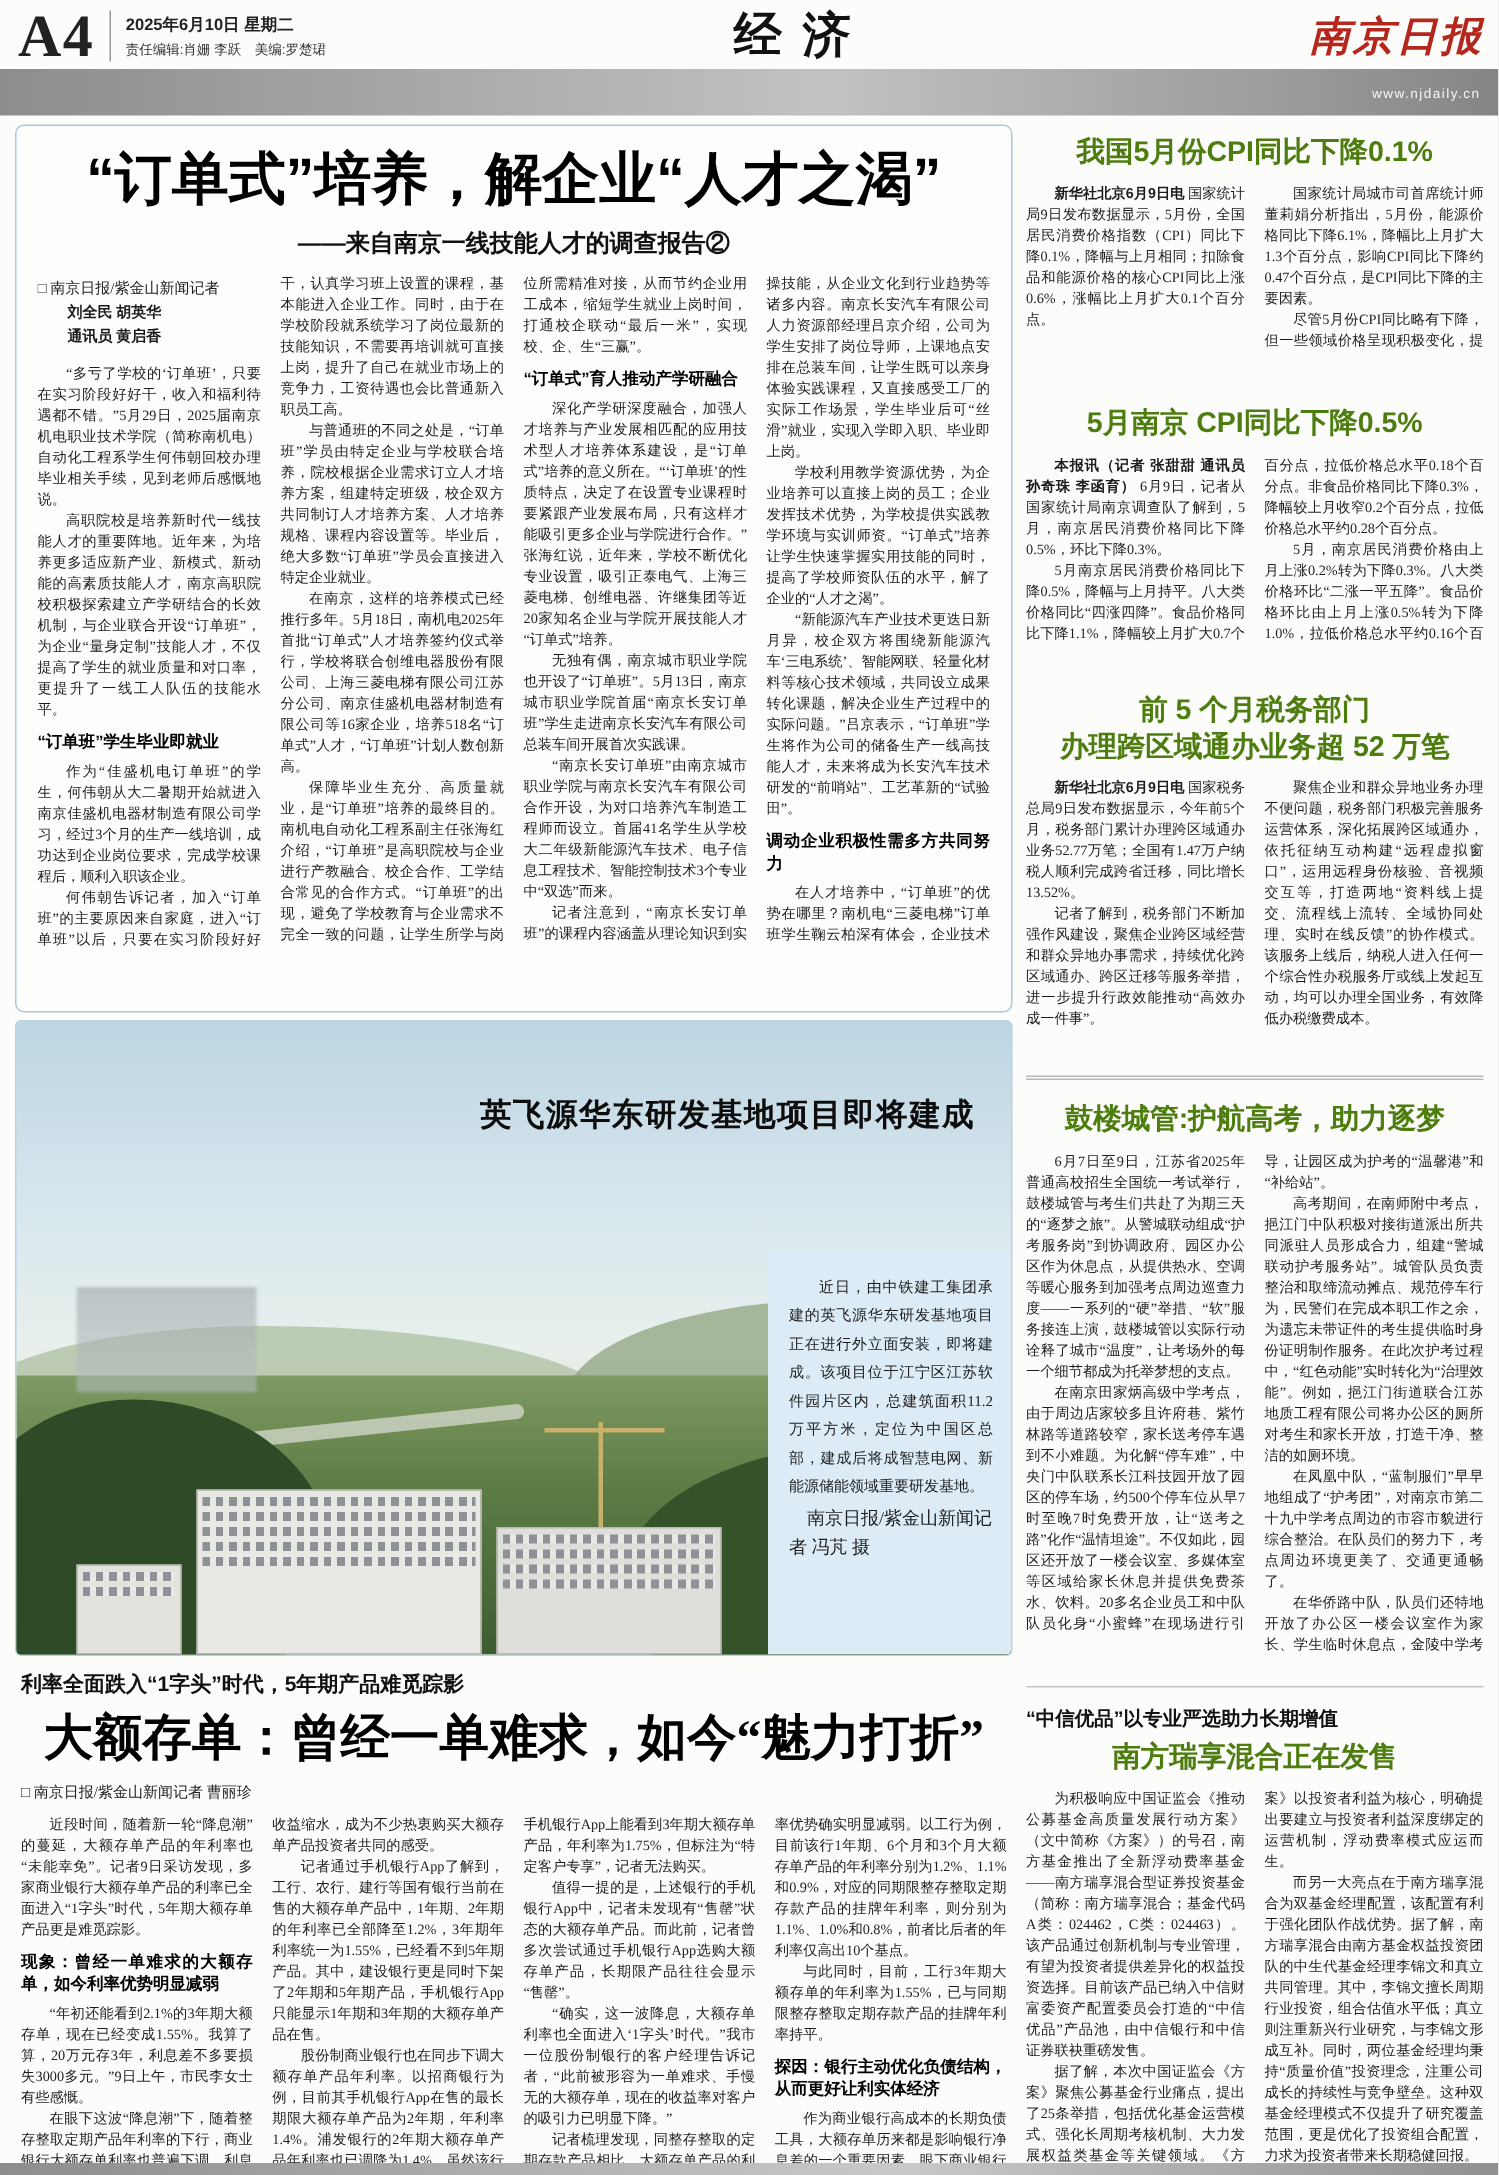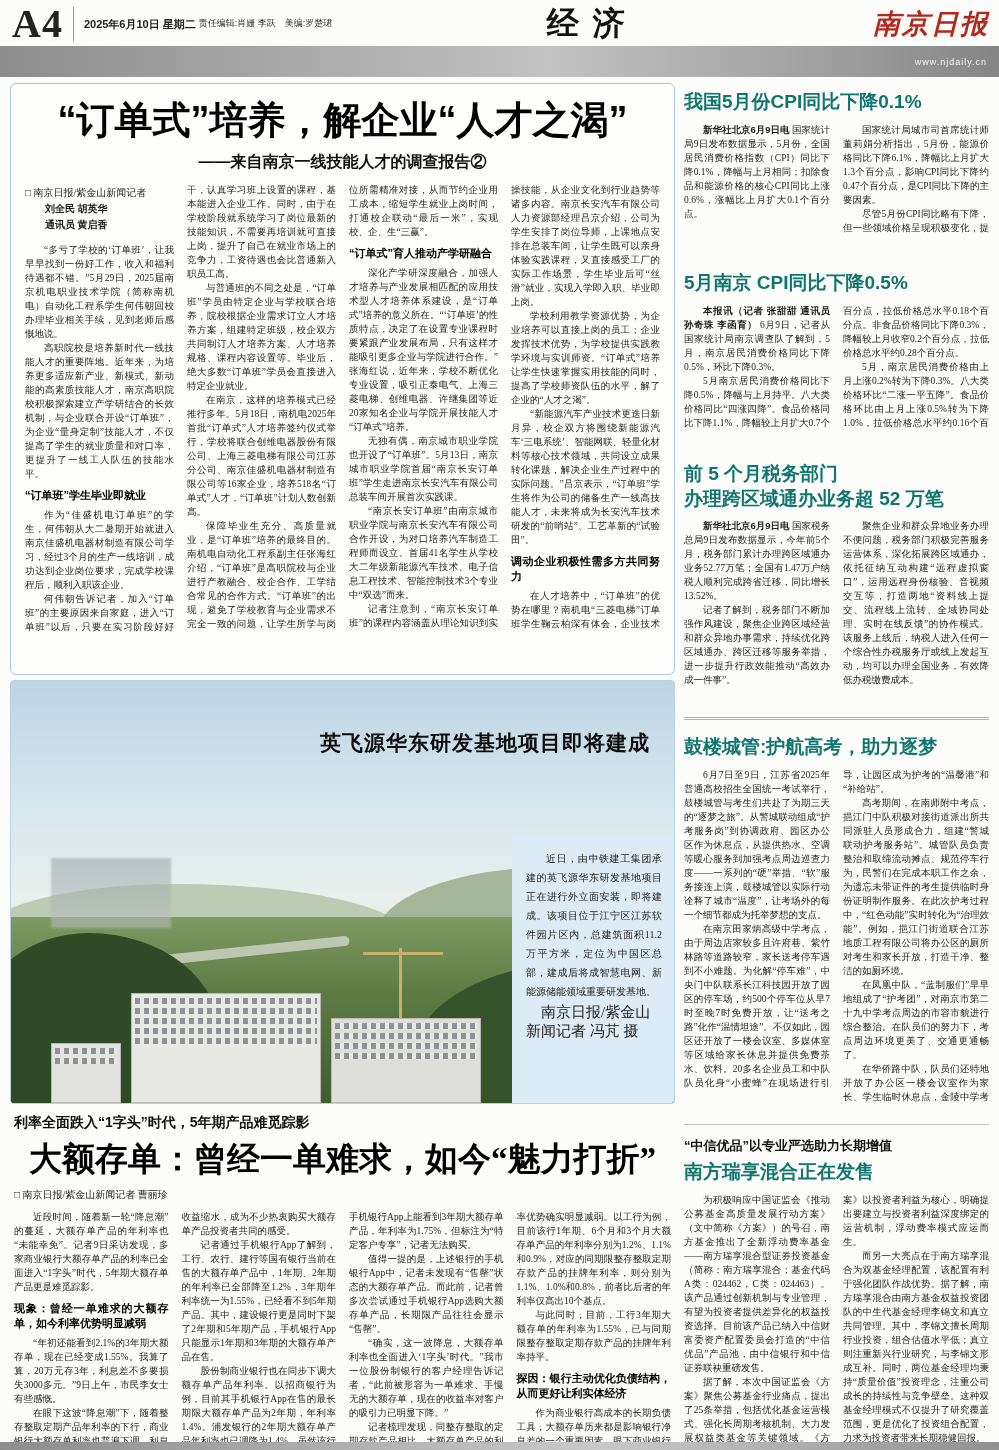--- a/index.html
+++ b/index.html
@@ -17,21 +17,21 @@
   .masthead {
     display: flex; align-items: center;
     height: 46px; padding: 2px 10px 0 12px;
   }
   .page-label {
     font-family: "Liberation Serif", serif;
     font-size: 40px; font-weight: bold; line-height: 42px;
     letter-spacing: 1px; color:#222;
   }
   .head-rule { width: 1px; height: 34px; background:#999; margin: 0 10px; }
-  .head-meta { display:flex; flex-direction:row; justify-content:center; gap:3px; }
+  .head-meta { display:flex; flex-direction:column; justify-content:center; gap:3px; }
   .head-date { font-family:"Liberation Sans",sans-serif; font-size:11px; font-weight:bold; color:#222; }
   .head-editors { font-family:"Liberation Sans",sans-serif; font-size:9px; color:#333; }
   .section-title {
     flex:1; text-align:center;
     font-family:"Liberation Sans","DejaVu Sans",sans-serif;
     font-size:32px; font-weight:bold; letter-spacing:14px; text-indent:14px; color:#111;
   }
   .brand {
     width: 150px; text-align:right;
     font-family:"Liberation Serif",serif;
@@ -113,41 +113,41 @@
   .photo-title {
     position:absolute; top:48px; right:24px;
     font-family:"Liberation Sans","DejaVu Sans",sans-serif;
     font-size:21px; font-weight:bold; color:#0d0d0d; letter-spacing:1px;
   }
   .caption-box {
     position:absolute; right:0; bottom:0; width:162px; height:268px;
     background:#dcebf5; padding:14px 12px 10px 14px;
   }
   .caption-text { font-size:10px; line-height:19px; text-indent:2em; text-align:justify; }
-  .caption-credit { font-size:15px; line-height:19px; margin-top:2px; text-indent:1em; }
+  .caption-credit { font-size:12px; line-height:19px; margin-top:2px; text-indent:1em; }
 
   
   .bottom-article { margin-top: 10px; padding: 0 4px; }
   .kicker {
     font-family:"Liberation Sans",sans-serif;
     font-size:14px; font-weight:bold; color:#111; margin: 2px 0 6px;
   }
   .bottom-title {
     font-size:33px; font-weight:bold; text-align:center;
     line-height:42px; color:#000; font-family:"Liberation Serif",serif;
   }
   .bottom-byline { font-size:10px; margin:8px 0 8px;font-family:Liberation Serif, serif; }
   .bottom-article .cols-4 { height: 248px; }
 
   
   .r-article { padding: 2px 0 0; }
   .r-title {
     font-family:"Liberation Sans","DejaVu Sans",sans-serif;
-    font-size:19px; font-weight:bold; text-align:left;
-    line-height:26px; color:#0f766e; margin: 4px 0 8px;
+    font-size:19px; font-weight:bold; text-align:center;
+    line-height:26px; color:#4d7c0f; margin: 4px 0 8px;
   }
   .r-title.two-line { line-height:25px; }
   .r-body { height: 120px; }
   .r-divider { border:none; border-top:1px solid #c3c3c3; margin: 10px 0 8px; }
   .r-divider.thick { border-top:3px double #b5b5b5; }
   .r-kicker {
     font-family:"Liberation Sans",sans-serif;
     font-size:13px; font-weight:bold; color:#111; margin: 2px 0 2px;
   }
   
@@ -179,21 +179,21 @@
 
       <article class="box top-article">
         <h1 class="top-title">“订单式”培养，解企业“人才之渴”</h1>
         <h2 class="top-subtitle">——来自南京一线技能人才的调查报告②</h2>
         <div class="flow cols-4">
             <div class="byline-block">
               <div>□ 南京日报/紫金山新闻记者</div>
               <div>刘全民 胡英华</div>
               <div>通讯员 黄启香</div>
             </div>
-            <p>“多亏了学校的‘订单班’，让我早早找到一份好工作，收入和福利待遇都不错。”5月29日，2025届南京机电职业技术学院（简称南机电）自动化工程系学生何伟朝回校办理毕业相关手续，见到老师后感慨地说。</p>
+            <p>“多亏了学校的‘订单班’，只要在实习阶段好好干，收入和福利待遇都不错。”5月29日，2025届南京机电职业技术学院（简称南机电）自动化工程系学生何伟朝回校办理毕业相关手续，见到老师后感慨地说。</p>
             <p>高职院校是培养新时代一线技能人才的重要阵地。近年来，为培养更多适应新产业、新模式、新动能的高素质技能人才，南京高职院校积极探索建立产学研结合的长效机制，与企业联合开设“订单班”，为企业“量身定制”技能人才，不仅提高了学生的就业质量和对口率，更提升了一线工人队伍的技能水平。</p>
             <h4>“订单班”学生毕业即就业</h4>
             <p>作为“佳盛机电订单班”的学生，何伟朝从大二暑期开始就进入南京佳盛机电器材制造有限公司学习，经过3个月的生产一线培训，成功达到企业岗位要求，完成学校课程后，顺利入职该企业。</p>
             <p>何伟朝告诉记者，加入“订单班”的主要原因来自家庭，进入“订单班”以后，只要在实习阶段好好干，认真学习班上设置的课程，基本能进入企业工作。同时，由于在学校阶段就系统学习了岗位最新的技能知识，不需要再培训就可直接上岗，提升了自己在就业市场上的竞争力，工资待遇也会比普通新入职员工高。</p>
             <p>与普通班的不同之处是，“订单班”学员由特定企业与学校联合培养，院校根据企业需求订立人才培养方案，组建特定班级，校企双方共同制订人才培养方案、人才培养规格、课程内容设置等。毕业后，绝大多数“订单班”学员会直接进入特定企业就业。</p>
             <p>在南京，这样的培养模式已经推行多年。5月18日，南机电2025年首批“订单式”人才培养签约仪式举行，学校将联合创维电器股份有限公司、上海三菱电梯有限公司江苏分公司、南京佳盛机电器材制造有限公司等16家企业，培养518名“订单式”人才，“订单班”计划人数创新高。</p>
             <p>保障毕业生充分、高质量就业，是“订单班”培养的最终目的。南机电自动化工程系副主任张海红介绍，“订单班”是高职院校与企业进行产教融合、校企合作、工学结合常见的合作方式。“订单班”的出现，避免了学校教育与企业需求不完全一致的问题，让学生所学与岗位所需精准对接，从而节约企业用工成本，缩短学生就业上岗时间，打通校企联动“最后一米”，实现校、企、生“三赢”。</p>
             <h4>“订单式”育人推动产学研融合</h4>
             <p>深化产学研深度融合，加强人才培养与产业发展相匹配的应用技术型人才培养体系建设，是“订单式”培养的意义所在。“‘订单班’的性质特点，决定了在设置专业课程时要紧跟产业发展布局，只有这样才能吸引更多企业与学院进行合作。”张海红说，近年来，学校不断优化专业设置，吸引正泰电气、上海三菱电梯、创维电器、许继集团等近20家知名企业与学院开展技能人才“订单式”培养。</p>
             <p>无独有偶，南京城市职业学院也开设了“订单班”。5月13日，南京城市职业学院首届“南京长安订单班”学生走进南京长安汽车有限公司总装车间开展首次实践课。</p>

